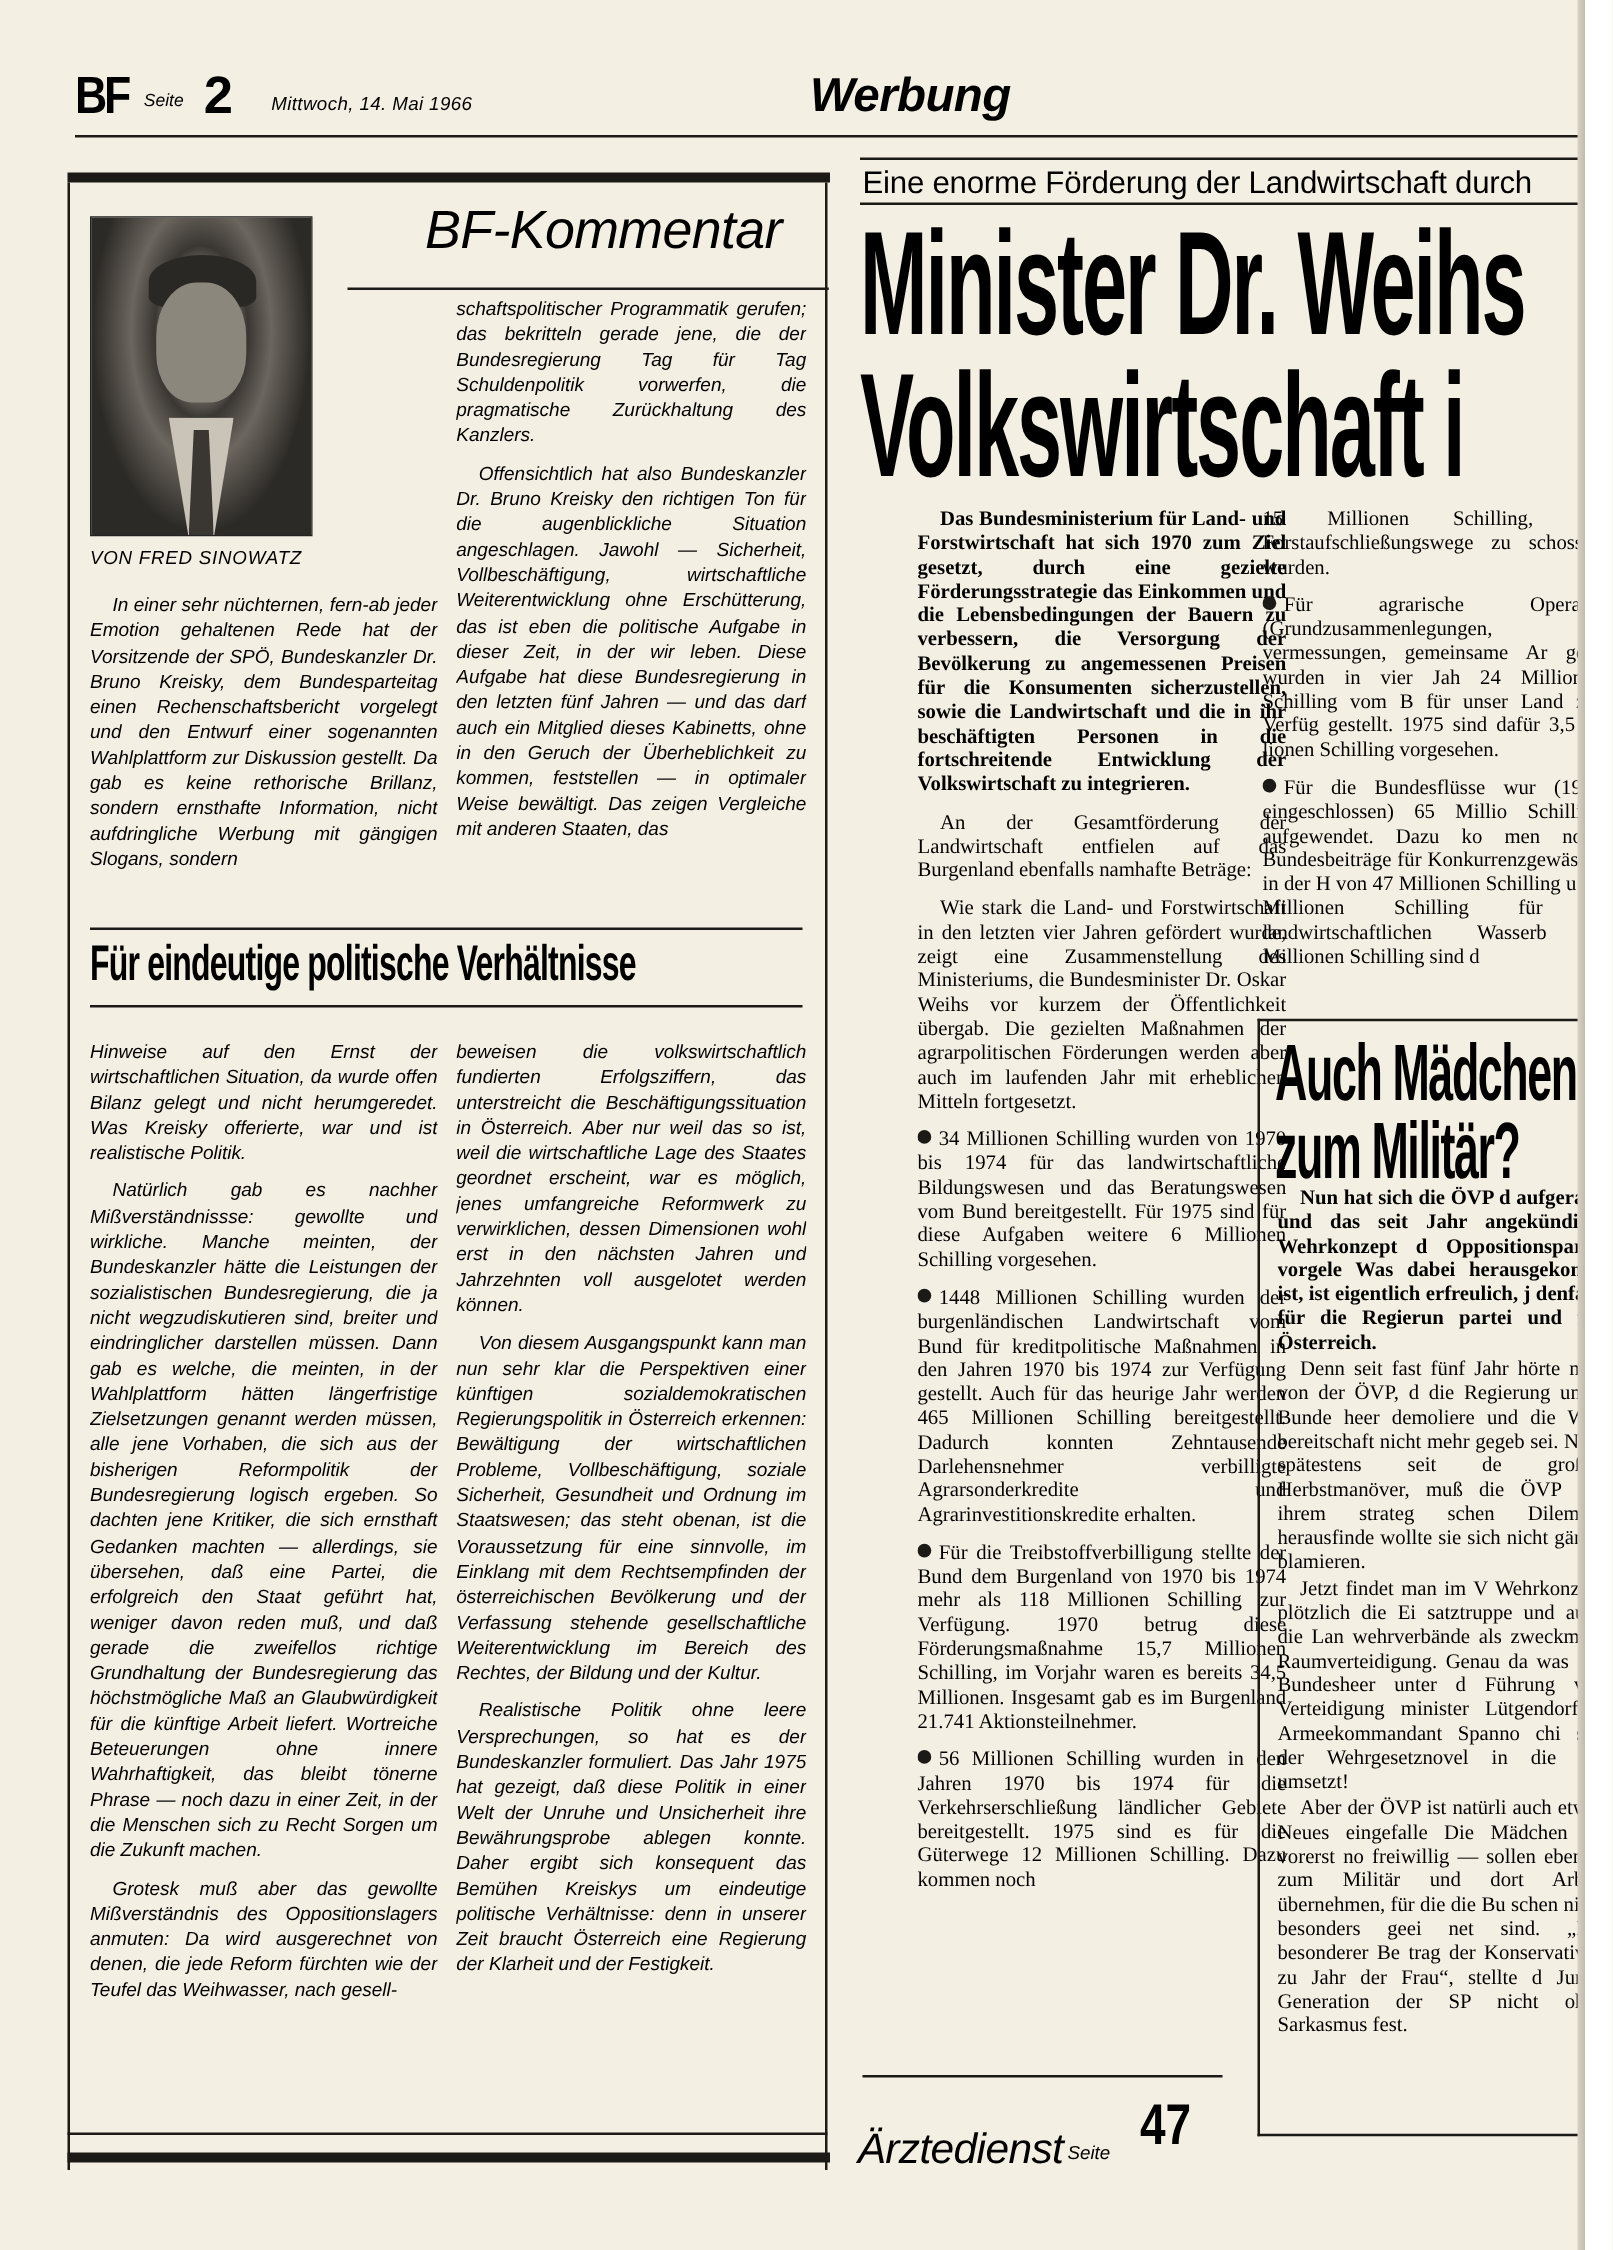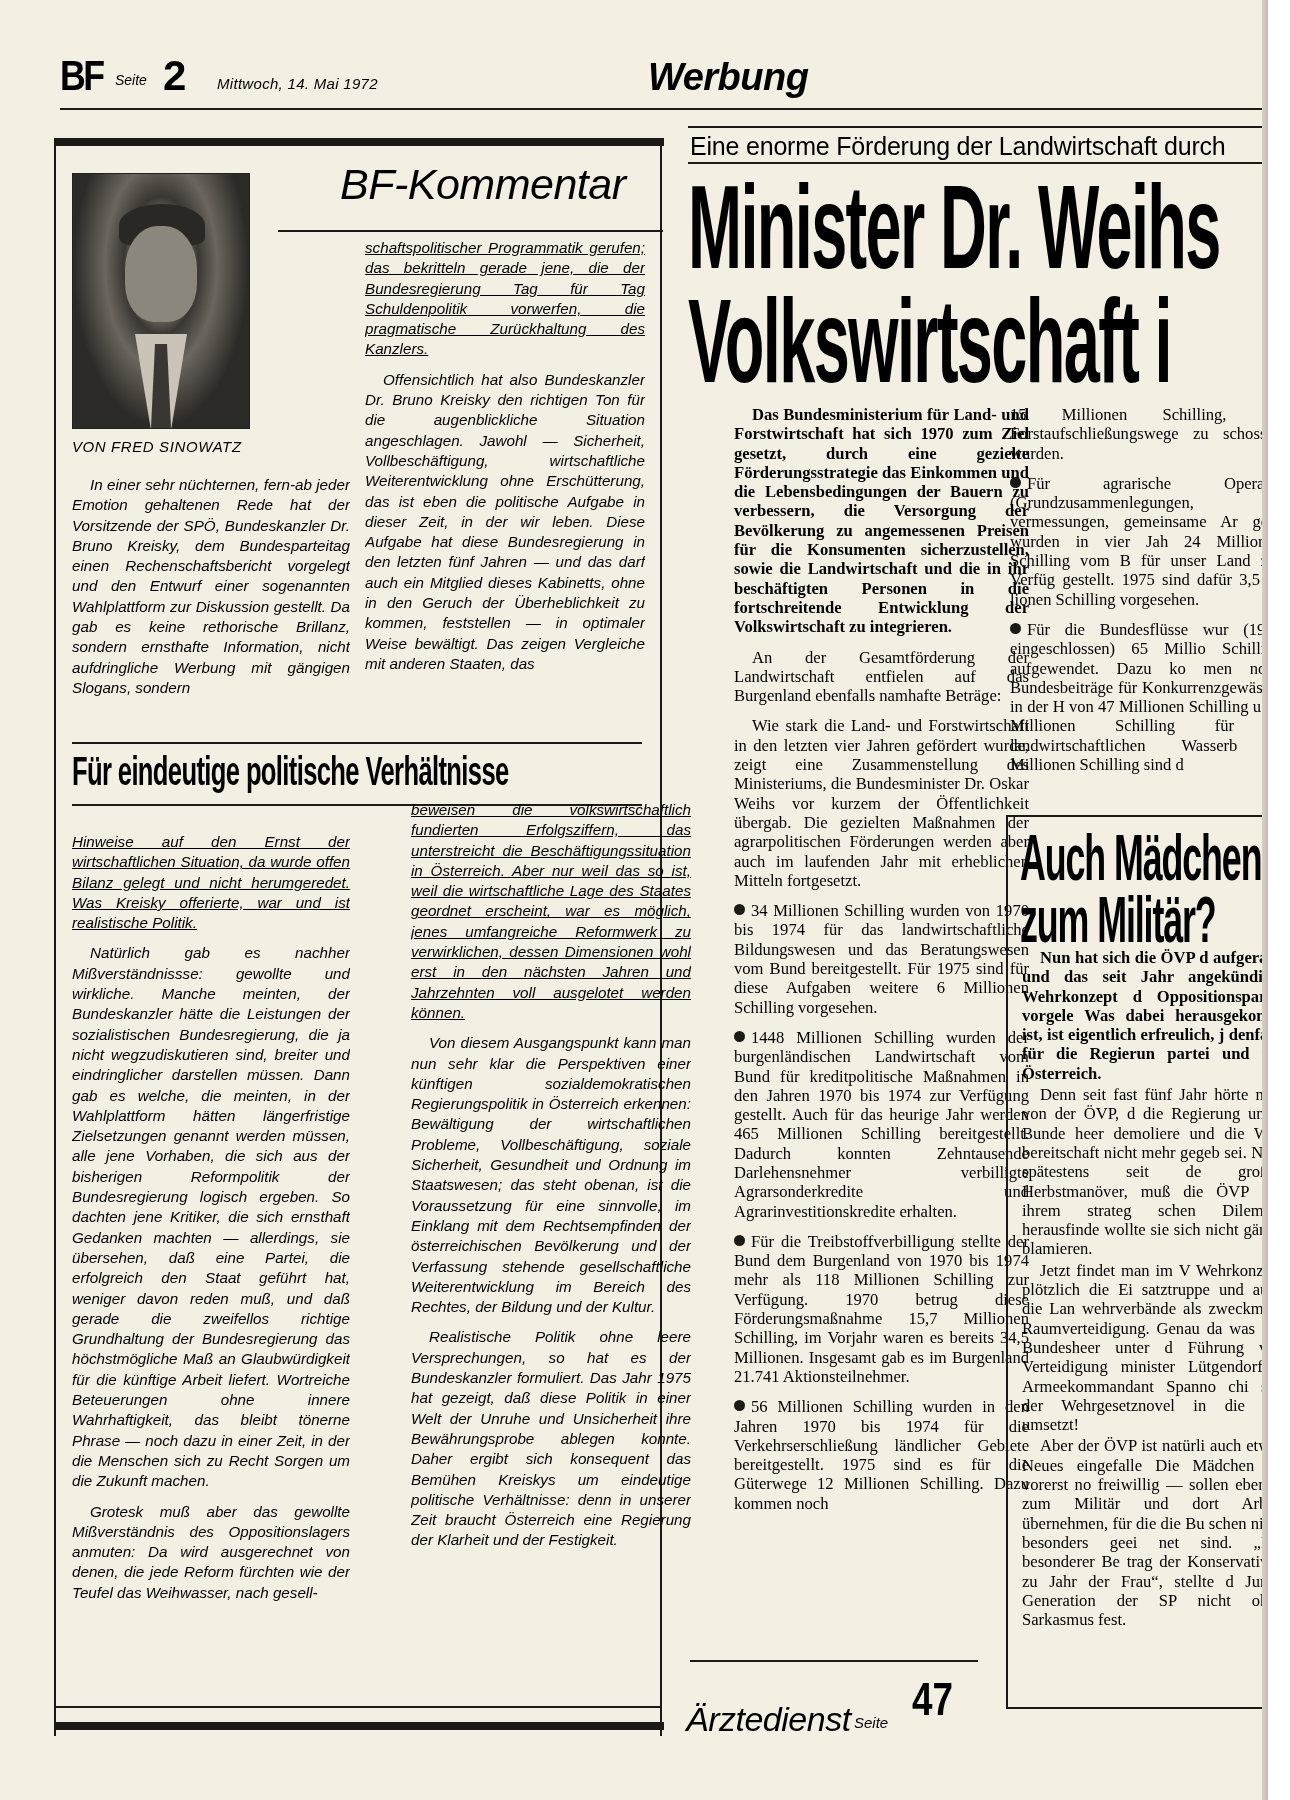--- a/index.html
+++ b/index.html
@@ -21,21 +21,21 @@
   
   .kommentar-title{left:340px;top:160px;font-size:43px;font-style:italic;letter-spacing:-0.5px;}
   .photo{left:72px;top:173px;width:176px;height:254px;background:radial-gradient(ellipse at 50% 36%,#8a847a 0 18%,#3a3733 30%,#6b665e 45%,#2c2a27 70%);border:1px solid #222;}
   .photo .face{position:absolute;left:52px;top:52px;width:72px;height:96px;border-radius:45% 45% 40% 40%;background:#8c877c;}
   .photo .hair{position:absolute;left:46px;top:30px;width:86px;height:42px;border-radius:50% 50% 20% 20%;background:#2a2825;}
   .photo .shirt{position:absolute;left:62px;top:160px;width:52px;height:94px;background:#c9c3b8;clip-path:polygon(0 0,100% 0,70% 100%,30% 100%);}
   .photo .tie{position:absolute;left:78px;top:170px;width:20px;height:84px;background:#3a3632;clip-path:polygon(20% 0,80% 0,100% 100%,0 100%);}
   .byline{left:72px;top:438px;font-size:15px;font-style:italic;letter-spacing:0.6px;}
   .col-text{font-size:15.2px;font-style:italic;line-height:20.3px;text-align:justify;}
   .col-text p{margin:0 0 10px 0;text-indent:18px;}
-  .col-text p.ni{text-indent:0;text-decoration:underline;}
+  .col-text p.ni{text-indent:0;}
   .headline2{left:72px;top:749px;font-size:40px;white-space:nowrap;transform:scaleX(0.64);}
   
   .kicker{left:690px;top:132px;font-size:25px;white-space:nowrap;letter-spacing:-0.2px;}
   .big{left:688px;font-size:118px;white-space:nowrap;line-height:118px;transform:scaleX(0.55);letter-spacing:-3px;}
   .serif-col{font-size:16.6px;line-height:19.3px;text-align:justify;}
   .serif-col p{margin:0 0 11px 0;text-indent:18px;}
   .serif-col p.bul{text-indent:0;}
   .serif-col p.ni{text-indent:0;}
   .bullet{display:inline-block;width:11px;height:11px;border-radius:50%;background:#1c1a17;margin-right:6px;vertical-align:1px;}
   .aerzte{left:686px;top:1700px;font-size:34px;font-style:italic;letter-spacing:-0.5px;}
@@ -46,21 +46,21 @@
   .clip{overflow:hidden;}
 </style>
 </head>
 <body>
 
 <div class="page">
 
   <div class="abs sans bf-logo">BF</div>
   <div class="abs sans seite-label">Seite</div>
   <div class="abs sans seite-num">2</div>
-  <div class="abs sans date">Mittwoch, 14. Mai 1972</div>
+  <div class="abs sans date">Mittwoch, 14. Mai 1966</div>
   <div class="abs sans section">Werbung</div>
   <div class="rule" style="left:60px;top:108px;width:1205px;height:2px;"></div>
 
   <div class="rule" style="left:54px;top:138px;width:610px;height:8px;"></div>
   <div class="rule" style="left:54px;top:146px;width:2px;height:1590px;"></div>
   <div class="rule" style="left:660px;top:146px;width:2px;height:1590px;"></div>
 
   <div class="abs sans kommentar-title">BF-Kommentar</div>
   <div class="rule" style="left:278px;top:230px;width:385px;height:2px;"></div>
 
@@ -84,21 +84,21 @@
   <div class="rule" style="left:72px;top:742px;width:570px;height:2px;"></div>
   <div class="abs cond headline2">Für eindeutige politische Verhältnisse</div>
   <div class="rule" style="left:72px;top:804px;width:570px;height:2px;"></div>
 
   <div class="abs sans col-text clip" style="left:72px;top:832px;width:278px;height:860px;">
     <p class="ni">Hinweise auf den Ernst der wirtschaftlichen Situation, da wurde offen Bilanz gelegt und nicht herumgeredet. Was Kreisky offerierte, war und ist realistische Politik.</p>
     <p>Natürlich gab es nachher Mißverständnissse: gewollte und wirkliche. Manche meinten, der Bundeskanzler hätte die Leistungen der sozialistischen Bundesregierung, die ja nicht wegzudiskutieren sind, breiter und eindringlicher darstellen müssen. Dann gab es welche, die meinten, in der Wahlplattform hätten längerfristige Zielsetzungen genannt werden müssen, alle jene Vorhaben, die sich aus der bisherigen Reformpolitik der Bundesregierung logisch ergeben. So dachten jene Kritiker, die sich ernsthaft Gedanken machten — allerdings, sie übersehen, daß eine Partei, die erfolgreich den Staat geführt hat, weniger davon reden muß, und daß gerade die zweifellos richtige Grundhaltung der Bundesregierung das höchstmögliche Maß an Glaubwürdigkeit für die künftige Arbeit liefert. Wortreiche Beteuerungen ohne innere Wahrhaftigkeit, das bleibt tönerne Phrase — noch dazu in einer Zeit, in der die Menschen sich zu Recht Sorgen um die Zukunft machen.</p>
     <p>Grotesk muß aber das gewollte Mißverständnis des Oppositionslagers anmuten: Da wird ausgerechnet von denen, die jede Reform fürchten wie der Teufel das Weihwasser, nach gesell-</p>
   </div>
 
-  <div class="abs sans col-text clip" style="left:365px;top:800px;width:280px;height:860px;margin-left:46px;">
+  <div class="abs sans col-text clip" style="left:365px;top:832px;width:280px;height:860px;">
     <p class="ni">beweisen die volkswirtschaftlich fundierten Erfolgsziffern, das unterstreicht die Beschäftigungssituation in Österreich. Aber nur weil das so ist, weil die wirtschaftliche Lage des Staates geordnet erscheint, war es möglich, jenes umfangreiche Reformwerk zu verwirklichen, dessen Dimensionen wohl erst in den nächsten Jahren und Jahrzehnten voll ausgelotet werden können.</p>
     <p>Von diesem Ausgangspunkt kann man nun sehr klar die Perspektiven einer künftigen sozialdemokratischen Regierungspolitik in Österreich erkennen: Bewältigung der wirtschaftlichen Probleme, Vollbeschäftigung, soziale Sicherheit, Gesundheit und Ordnung im Staatswesen; das steht obenan, ist die Voraussetzung für eine sinnvolle, im Einklang mit dem Rechtsempfinden der österreichischen Bevölkerung und der Verfassung stehende gesellschaftliche Weiterentwicklung im Bereich des Rechtes, der Bildung und der Kultur.</p>
     <p>Realistische Politik ohne leere Versprechungen, so hat es der Bundeskanzler formuliert. Das Jahr 1975 hat gezeigt, daß diese Politik in einer Welt der Unruhe und Unsicherheit ihre Bewährungsprobe ablegen konnte. Daher ergibt sich konsequent das Bemühen Kreiskys um eindeutige politische Verhältnisse: denn in unserer Zeit braucht Österreich eine Regierung der Klarheit und der Festigkeit.</p>
   </div>
 
   <div class="rule" style="left:54px;top:1706px;width:608px;height:2px;"></div>
   <div class="rule" style="left:54px;top:1722px;width:610px;height:8px;"></div>
 
   <div class="rule" style="left:688px;top:126px;width:580px;height:2px;"></div>
   <div class="abs sans kicker">Eine enorme Förderung der Landwirtschaft durch</div>

